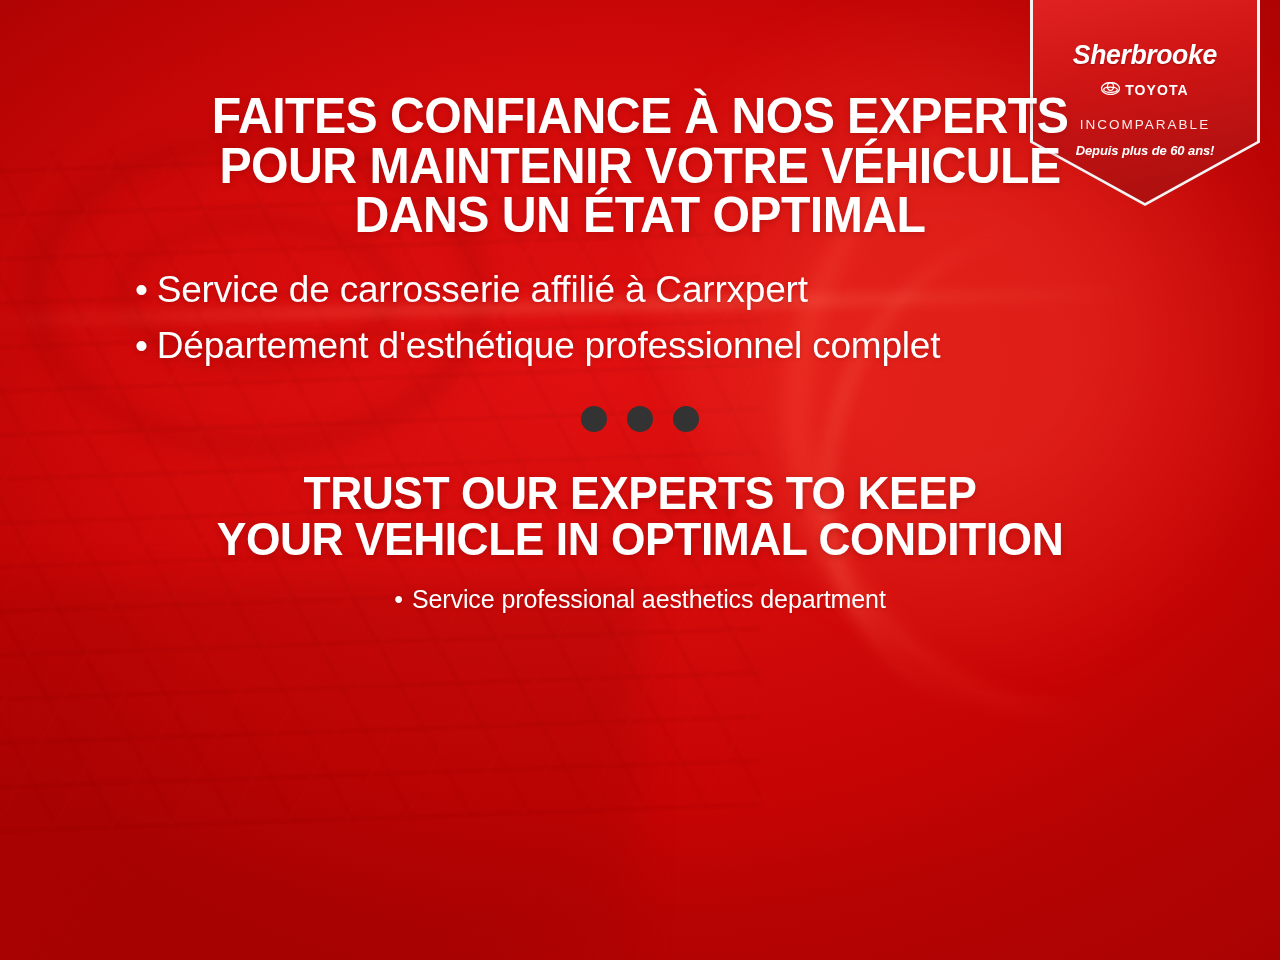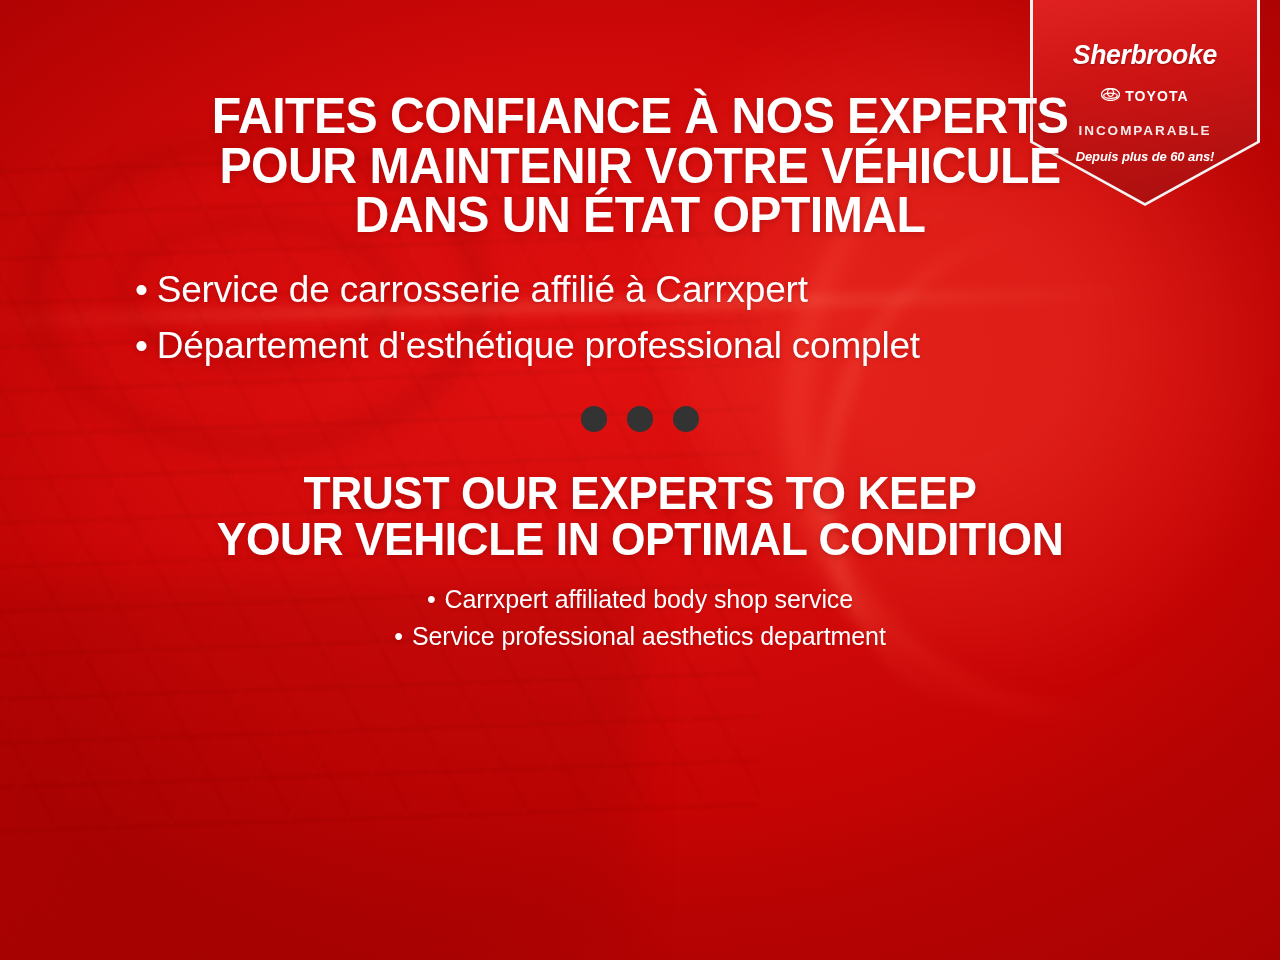--- a/index.html
+++ b/index.html
@@ -137,35 +137,35 @@
     letter-spacing:-0.4px;
     line-height:1;
     transform:scaleX(.95);
     text-shadow:0 1px 2px rgba(90,0,0,.45);
   }
 
   .badge-toyota-row {
     display:flex;
     align-items:center;
     gap:5px;
-    margin-top:18px;
+    margin-top:12px;
   }
   .toyota-mark { display:block; }
   .badge-toyota-text {
     font-size:14px;
     font-weight:bold;
     color:#ffffff;
     letter-spacing:1.1px;
     line-height:1;
   }
 
   .badge-tagline {
     margin-top:19px;
     font-size:13.5px;
-    font-weight:700;
+    font-weight:400;
     color:#f6eaea;
     letter-spacing:2.0px;
     line-height:1;
   }
   .badge-subtagline {
     margin-top:12px;
     font-size:13px;
     font-weight:bold;
     font-style:italic;
     color:#ffffff;
@@ -298,38 +298,35 @@
       <span class="headline-line">FAITES CONFIANCE À NOS EXPERTS</span>
       <span class="headline-line">POUR MAINTENIR VOTRE VÉHICULE</span>
       <span class="headline-line">DANS UN ÉTAT OPTIMAL</span>
     </h1>
 
     <div class="bullets-fr">
       <div class="bullet-fr">
         <span class="bullet-dot">•</span><span>Service de carrosserie affilié à Carrxpert</span>
       </div>
       <div class="bullet-fr">
-        <span class="bullet-dot">•</span><span>Département d'esthétique professional complet</span>
+        <span class="bullet-dot">•</span><span>Département d'esthétique professionnel complet</span>
       </div>
     </div>
 
     <div class="dots-separator">
       <span class="sep-dot"></span>
       <span class="sep-dot"></span>
       <span class="sep-dot"></span>
     </div>
 
     <h2 class="headline-en">
       <span class="headline-line">TRUST OUR EXPERTS TO KEEP</span>
       <span class="headline-line">YOUR VEHICLE IN OPTIMAL CONDITION</span>
     </h2>
 
     <div class="bullets-en">
       <div class="bullet-en">
-        <span class="bullet-dot">•</span><span>Carrxpert affiliated body shop service</span>
-      </div>
-      <div class="bullet-en">
         <span class="bullet-dot">•</span><span>Service professional aesthetics department</span>
       </div>
     </div>
 
   </div>
 </div>
 
 </body></html>

